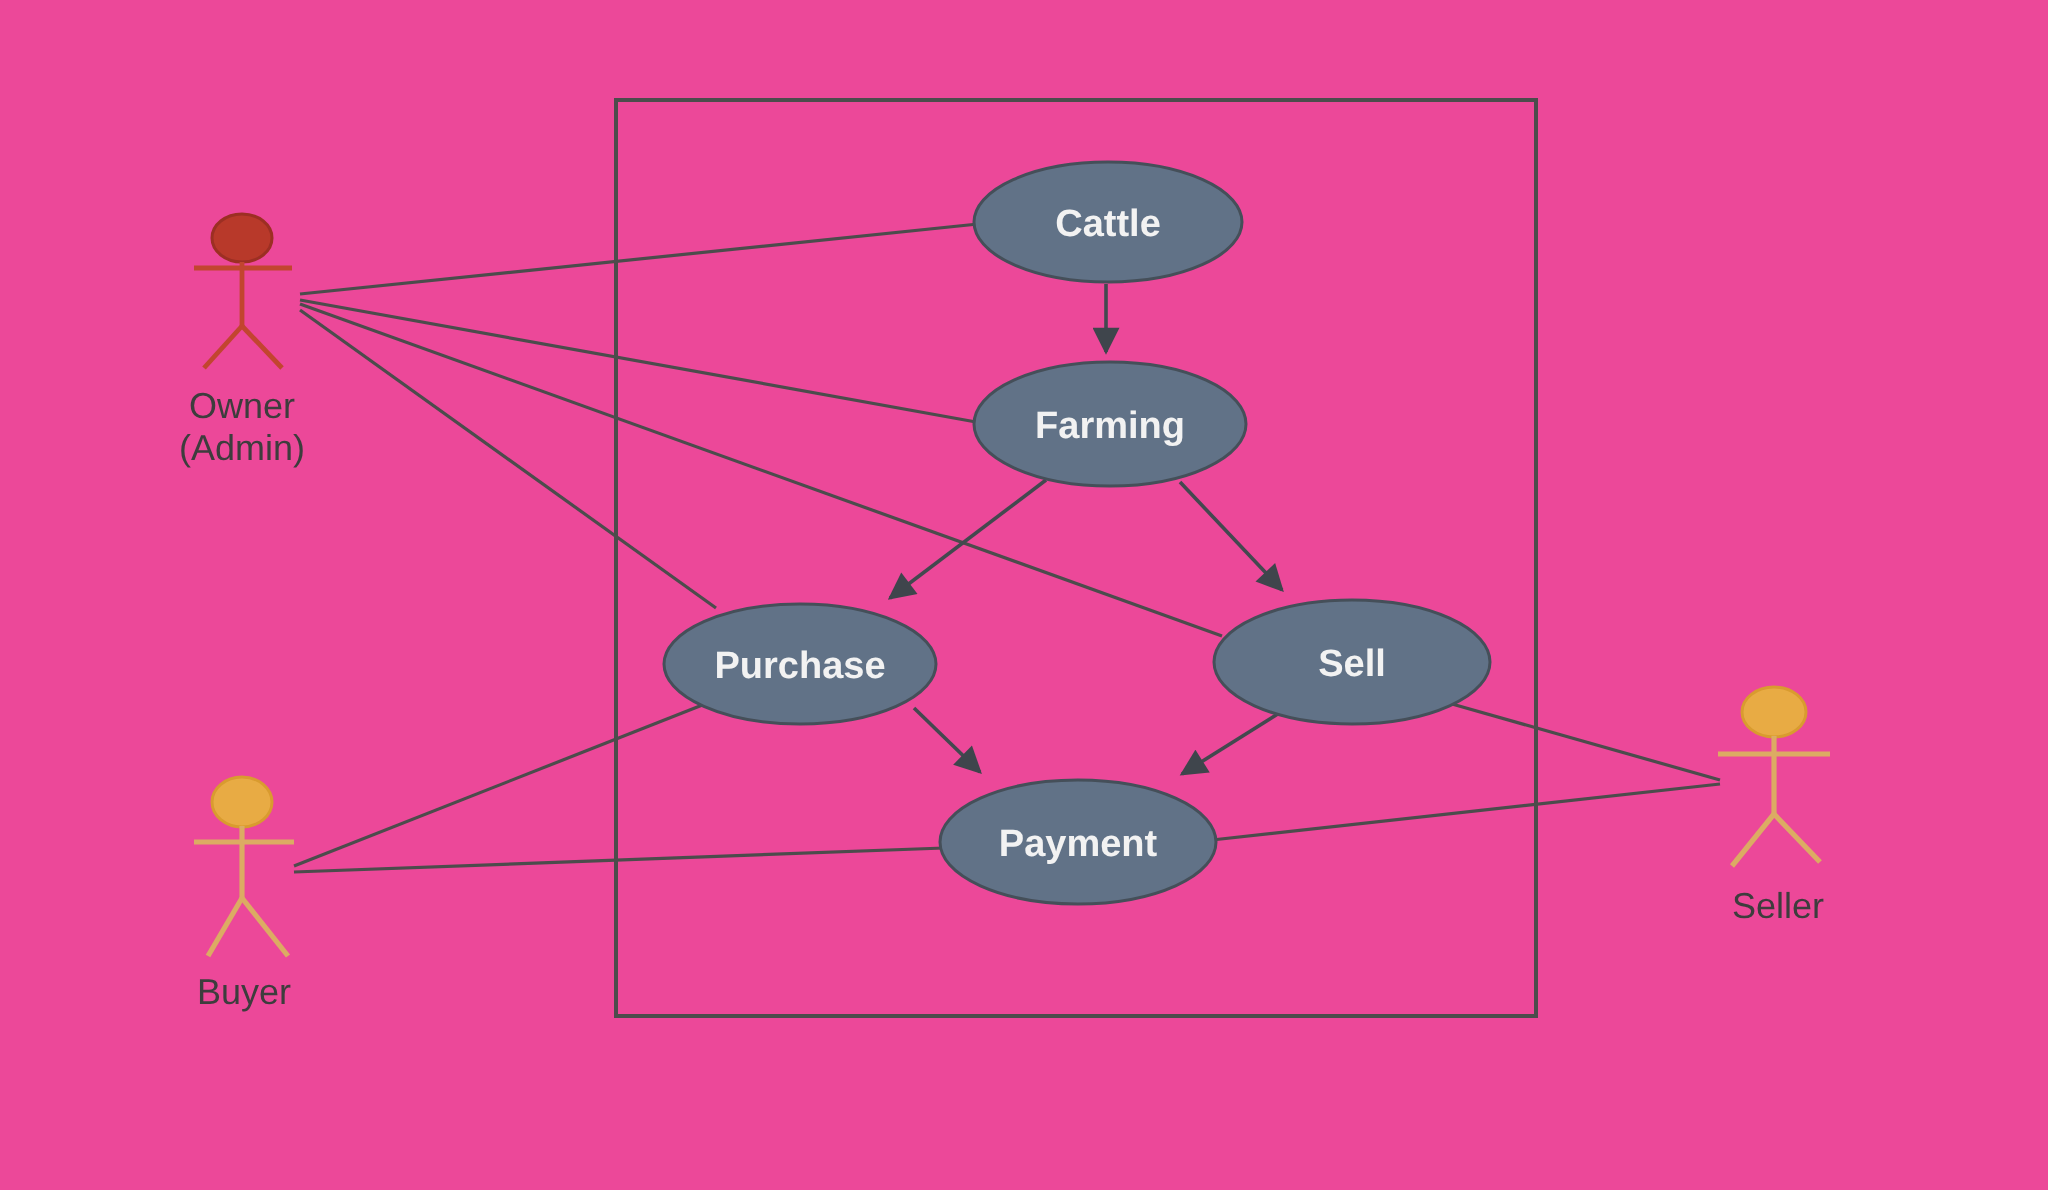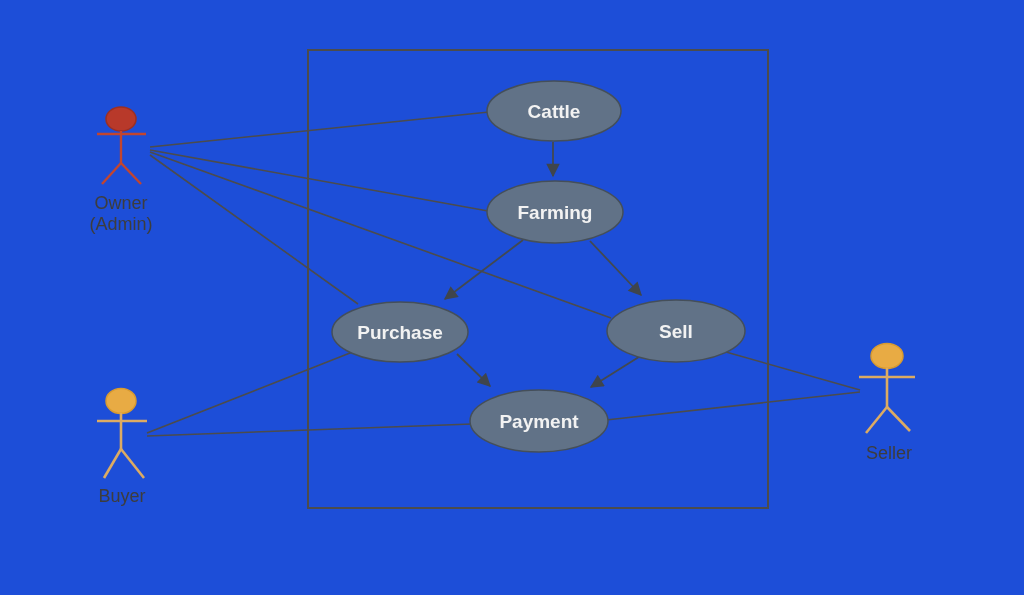--- a/index.html
+++ b/index.html
@@ -4,21 +4,21 @@
 <style>
   html, body {
     margin: 0;
     padding: 0;
     background: #ffffff;
   }
   .stage {
     position: relative;
     width: 1024px;
     height: 595px;
-    background: #1d4ed8;
+    background: #ec4899;
     overflow: hidden;
     font-family: "Liberation Sans", sans-serif;
   }
   svg { display: block; }
   .uc-ellipse {
     fill: #617287;
     stroke: #454f59;
     stroke-width: 1.5;
   }
   .uc-label {

